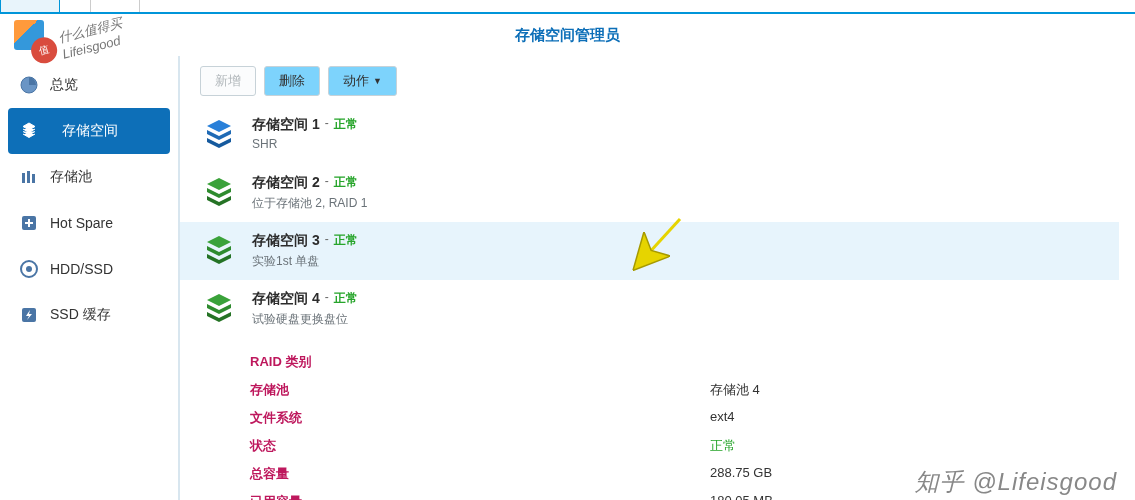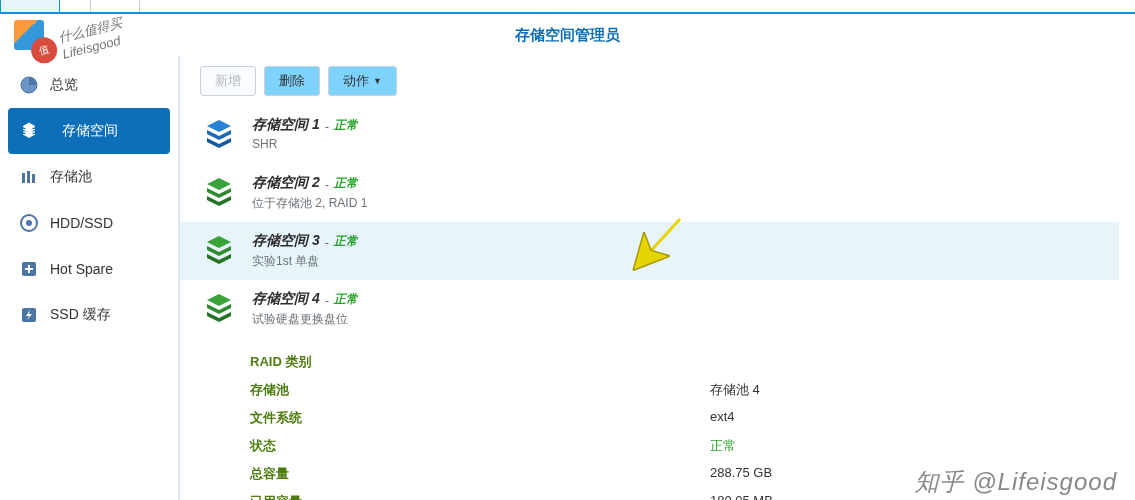--- a/index.html
+++ b/index.html
@@ -24,29 +24,29 @@
     
     .toolbar { display: flex; gap: 8px; padding-left: 20px; margin-bottom: 10px; }
     .btn { padding: 5px 14px; border: 1px solid #c7d2d8; background: #7dd3fc; color: #333; font-size: 13px; cursor: pointer; border-radius: 3px; display: flex; align-items: center; gap: 4px; }
     .btn.disabled { color: #b0b6ba; cursor: default; background: #fbfcfd; }
     .chev { font-size: 9px; }
     
     .volume-list { }
     .volume-item { display: flex; align-items: flex-start; padding: 10px 20px; cursor: pointer; }
     .volume-item.selected { background: #e7f4fc; }
     .vol-icon { width: 38px; height: 38px; margin-right: 14px; flex-shrink: 0; }
-    .vol-title-row { display: flex; align-items: flex-end; gap: 5px; margin-bottom: 3px; font-style: italic; }
+    .vol-title-row { display: flex; align-items: flex-start; gap: 5px; margin-bottom: 3px; }
     .vol-title { font-weight: bold; color: #2c2c2c; font-size: 14px; }
     .vol-status { color: #27a52b; font-size: 12px; font-weight: bold; }
     .vol-dash { color: #666; font-size: 12px; }
     .vol-sub { color: #6a7278; font-size: 12px; }
     
     .details { padding: 10px 0 10px 70px; }
     .detail-row { display: flex; padding: 5px 0; font-size: 13px; }
-    .detail-label { width: 460px; color: #4d7c0f; font-weight: bold; }
+    .detail-label { width: 460px; color: #be185d; font-weight: bold; }
     .detail-value { color: #333; }
     .detail-value.green { color: #27a52b; }
     .detail-value .orange { color: #e8780c; }
     
     .watermark-top { position: absolute; left: 30px; top: 25px; transform: rotate(-14deg); color: #777; font-size: 13px; font-style: italic; display: flex; align-items: center; gap: 4px; z-index: 50; }
     .wm-circle { width: 26px; height: 26px; border-radius: 50%; background: #d94c3e; color: #fff; font-size: 10px; display: flex; align-items: center; justify-content: center; font-style: normal; }
     .watermark-bottom { position: absolute; right: 18px; bottom: 2px; color: #888; font-size: 24px; font-style: italic; letter-spacing: 1px; }
     
     .arrow { position: absolute; left: 445px; top: 155px; pointer-events: none; z-index: 20; }
     
@@ -100,34 +100,34 @@
             <rect x="3" y="6" width="3" height="10" fill="#4a75a5"></rect>
             <rect x="8" y="4" width="3" height="12" fill="#4a75a5"></rect>
             <rect x="13" y="7" width="3" height="9" fill="#4a75a5"></rect>
           </svg>
       </span>
       <span>存储池</span>
     </div>
     <div class="sidebar-item">
       <span class="sidebar-icon">
         <svg width="20" height="20" viewBox="0 0 20 20">
+            <rect x="3" y="3" width="14" height="14" rx="2" fill="#4a75a5"></rect>
+            <path d="M10 6 V14 M6 10 H14" stroke="#fff" stroke-width="2"></path>
+          </svg>
+      </span>
+      <span>Hot Spare</span>
+    </div>
+    <div class="sidebar-item">
+      <span class="sidebar-icon">
+        <svg width="20" height="20" viewBox="0 0 20 20">
             <circle cx="10" cy="10" r="8" fill="none" stroke="#4a75a5" stroke-width="2"></circle>
             <circle cx="10" cy="10" r="3" fill="#4a75a5"></circle>
           </svg>
       </span>
       <span>HDD/SSD</span>
-    </div>
-    <div class="sidebar-item">
-      <span class="sidebar-icon">
-        <svg width="20" height="20" viewBox="0 0 20 20">
-            <rect x="3" y="3" width="14" height="14" rx="2" fill="#4a75a5"></rect>
-            <path d="M10 6 V14 M6 10 H14" stroke="#fff" stroke-width="2"></path>
-          </svg>
-      </span>
-      <span>Hot Spare</span>
     </div>
     <div class="sidebar-item">
       <span class="sidebar-icon">
         <svg width="20" height="20" viewBox="0 0 20 20">
             <rect x="3" y="3" width="14" height="14" rx="2" fill="#4a75a5"></rect>
             <path d="M11 5 L7 11 L10 11 L8 15 L13 9 L10 9 Z" fill="#fff"></path>
           </svg>
       </span>
       <span>SSD 缓存</span>
     </div>

